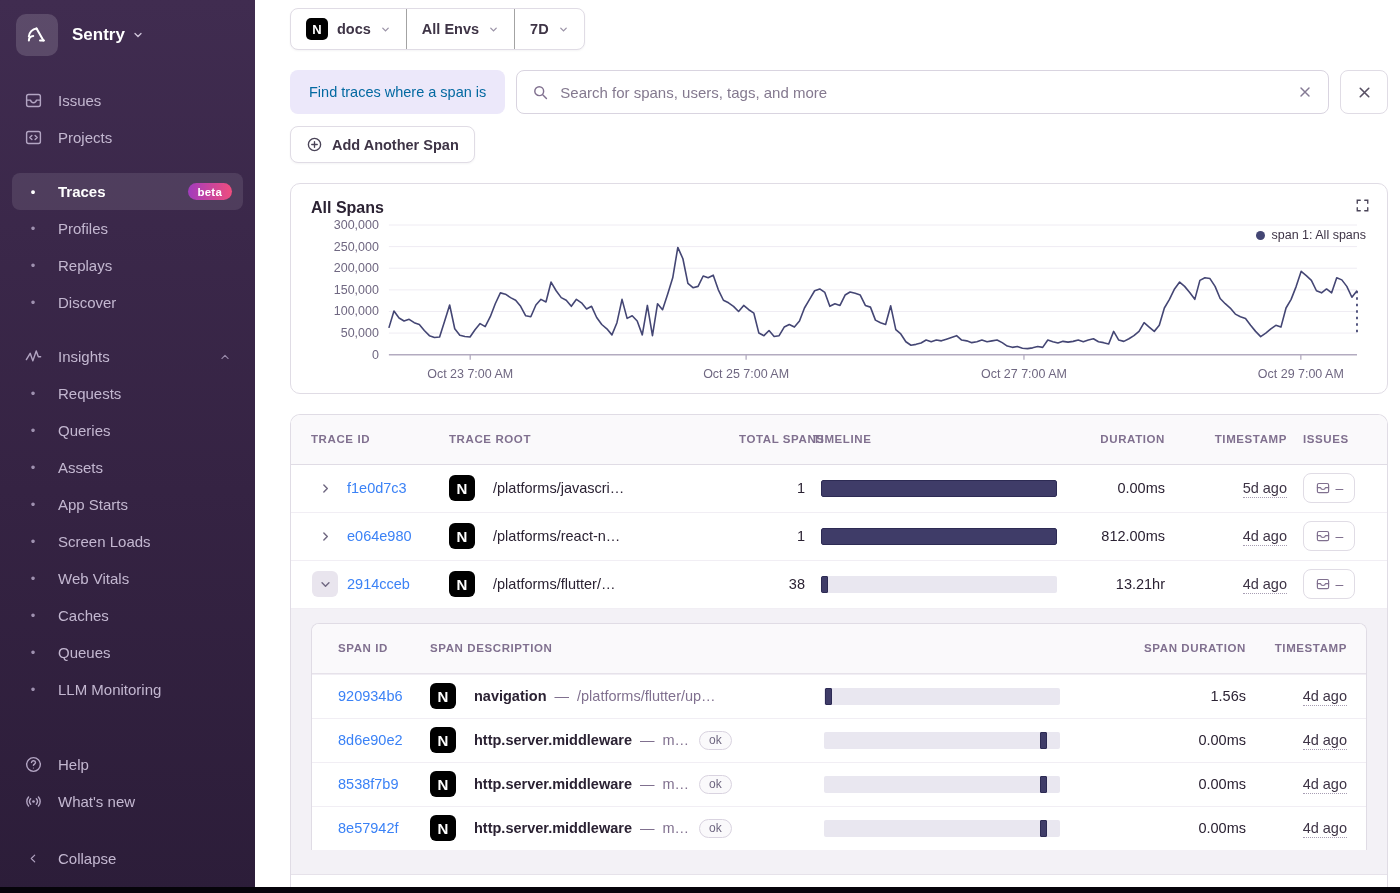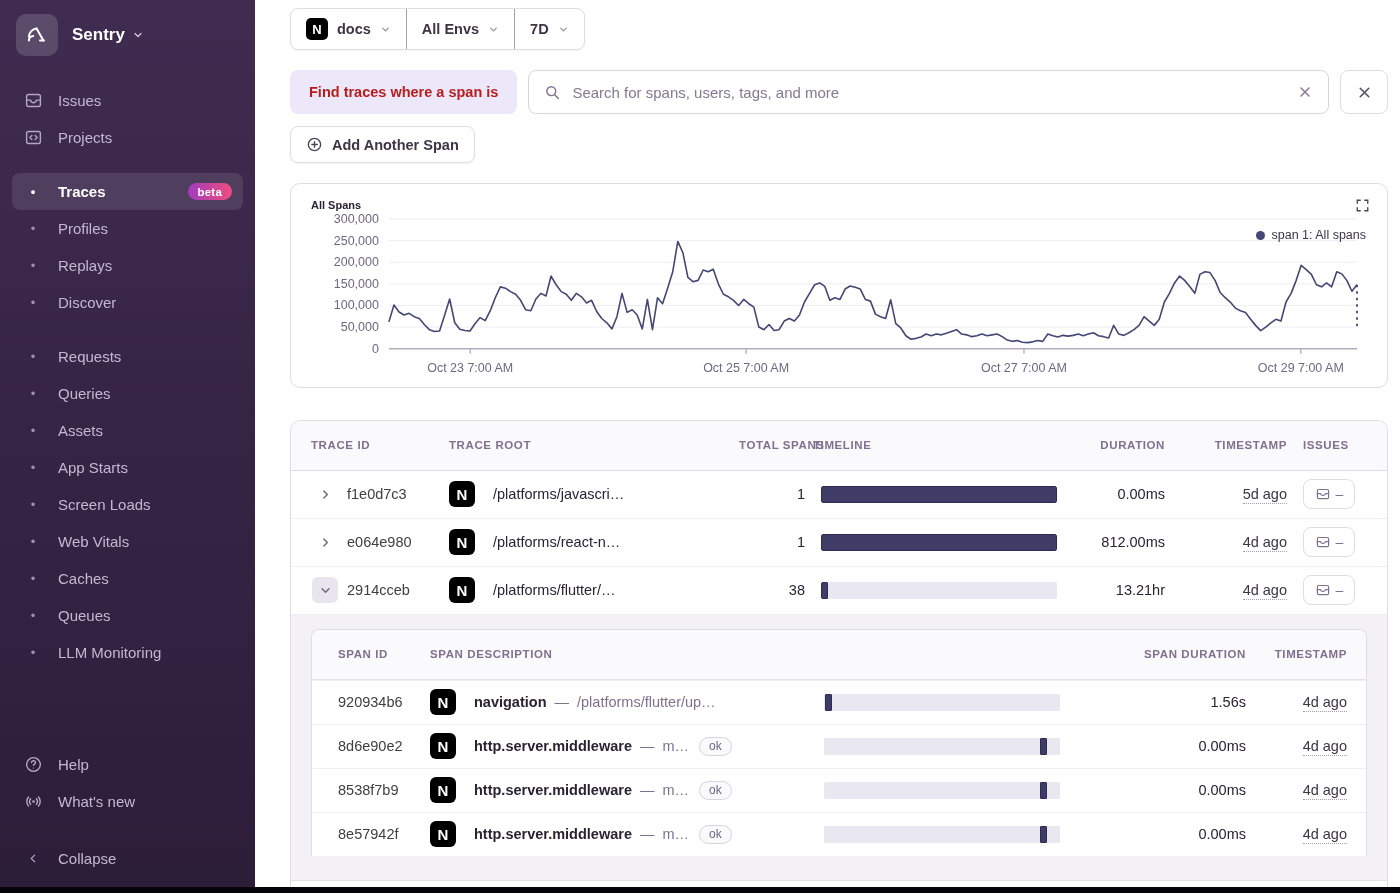--- a/index.html
+++ b/index.html
@@ -34,57 +34,57 @@
 
   .filter-bar { display:inline-flex; align-items:stretch; height:42px; border:1px solid #e0dce5; border-radius:8px;
                 background:#fff; width:max-content; box-shadow:0 1px 2px rgba(43,34,51,.05); }
   .filter-seg { display:flex; align-items:center; gap:9px; padding:0 15px; font-weight:700; font-size:14.5px; color:#3e3446; cursor:pointer; }
   .filter-seg + .filter-seg { border-left:1px solid #a3a3a3; }
   .chev { color:#9b93a7; display:flex; }
   .nicon-sm { width:22px; height:22px; border-radius:5px; background:#000; color:#fff; font-weight:700; font-size:13px;
               display:flex; align-items:center; justify-content:center; }
 
   .search-row { display:flex; gap:11px; margin-top:20px; height:44px; }
-  .find-chip { background:#ece8fa; color:#b91c1c; font-weight:700; font-size:14.5px; border-radius:8px;
+  .find-chip { background:#ece8fa; color:#0369a1; font-weight:400; font-size:14.5px; border-radius:8px;
                display:flex; align-items:center; padding:0 19px; cursor:pointer; white-space:nowrap; }
   .search-box { flex:1; display:flex; align-items:center; gap:11px; border:1px solid #d9d4e0; border-radius:8px;
                 padding:0 15px; background:#fff; color:#80708f; }
   .search-box input { border:none; outline:none; flex:1; font-size:15px; color:#3e3446; font-family:inherit; background:transparent; }
   .search-box input::placeholder { color:#84798f; }
   .x-btn { display:flex; align-items:center; justify-content:center; cursor:pointer; color:#847a94; }
   .outer-x { width:48px; border:1px solid #e0dce5; border-radius:8px; background:#fff; color:#574f63; }
 
   .add-row { margin-top:12px; }
   .add-btn { display:inline-flex; align-items:center; gap:9px; height:37px; padding:0 15px; border:1px solid #e0dce5;
              border-radius:8px; background:#fff; font-weight:700; font-size:14.5px; color:#3e3446;
              box-shadow:0 1px 2px rgba(43,34,51,.05); cursor:pointer; font-family:inherit; }
   .add-btn .ico { color:#4a4458; display:flex; }
 
   
   .chart-panel { margin-top:20px; border:1px solid #e0dce5; border-radius:10px; padding:15px 20px 4px; position:relative; background:#fff; }
-  .chart-title { font-size:11px; font-weight:700; color:#2b2233; }
+  .chart-title { font-size:16px; font-weight:700; color:#2b2233; }
   .expand-btn { position:absolute; top:14px; right:17px; color:#4a4458; cursor:pointer; }
   .legend { position:absolute; top:44px; right:21px; display:flex; align-items:center; gap:6px;
             font-size:12.5px; color:#3e3446; cursor:pointer; }
   .legend-dot { width:9px; height:9px; border-radius:50%; background:#444674; }
   svg text { font-family:"Liberation Sans", sans-serif; }
 
   
-  .trace-panel { margin-top:32px; border:1px solid #e0dce5; border-bottom:none; border-radius:10px 10px 0 0;
+  .trace-panel { margin-top:20px; border:1px solid #e0dce5; border-bottom:none; border-radius:10px 10px 0 0;
                  flex:1; overflow:hidden; background:#fff; }
   .t-grid { display:grid; grid-template-columns:16px 36px 102px 44px 1fr 74px 248px 128px 104px 84px 14px; align-items:center; }
   .s-grid { display:grid; grid-template-columns:22px 92px 44px 342px 248px 190px 101px 35px; align-items:center; }
   .thead { height:50px; background:#faf9fb; border-bottom:1px solid #e0dce5; color:#80708f;
            font-size:11.5px; font-weight:700; letter-spacing:.6px; }
   .hcell { padding:0 4px; white-space:nowrap; }
   .t-row { height:48px; border-bottom:1px solid #f1eef4; font-size:14.5px; color:#2b2233; background:#fff; }
   .s-row { height:44px; border-top:1px solid #f1eef4; font-size:14.5px; color:#2b2233; background:#fff; }
   .r { text-align:right; }
   .cell { padding:0 4px; min-width:0; }
-  .tid { color:#404040; cursor:pointer; }
+  .tid { color:#3b82f6; cursor:pointer; }
   .expander { width:26px; height:26px; display:flex; align-items:center; justify-content:center; color:#6f6781;
               cursor:pointer; margin:0 auto; border-radius:6px; }
   .expander.open { background:#e9e5ee; }
   .nicon { width:26px; height:26px; border-radius:6px; background:#000; color:#fff; font-weight:700; font-size:15px;
            display:flex; align-items:center; justify-content:center; }
   .root-text { white-space:nowrap; overflow:hidden; text-overflow:ellipsis; }
   .track-wrap { padding-left:12px; }
   .track { position:relative; width:236px; height:17px; background:#e9e7f0; border-radius:2px; overflow:hidden; }
   .track .full { position:absolute; inset:0; background:#3f3c68; border:1.5px solid #2d2b54; border-radius:2px; }
   .track .marker { position:absolute; top:0; bottom:0; width:7px; background:#3f3c68; border:1px solid #2d2b54; border-radius:1px; }
@@ -159,20 +159,33 @@
         </div>
         <div class="nav-item">
           <span class="bullet">•</span>
           <span>Replays</span>
         </div>
         <div class="nav-item">
           <span class="bullet">•</span>
           <span>Discover</span>
         </div>
         <div class="group-gap"></div>
+        <div class="nav-item">
+          <span class="ico" style="display: flex;">
+            <svg width="19" height="19" viewBox="0 0 20 20" fill="none" stroke="currentColor" stroke-width="1.5" stroke-linecap="round" stroke-linejoin="round">
+              <path d="M2.5 13.2l4-6.6 2.8 8 3.6-10.4 2.2 6h2.4"></path>
+            </svg>
+          </span>
+          <span>Insights</span>
+          <span class="section-caret" style="display: flex;">
+            <svg width="14" height="14" viewBox="0 0 20 20" fill="none" stroke="currentColor" stroke-width="1.5" stroke-linecap="round" stroke-linejoin="round">
+              <path d="M5.5 12.2L10 7.7l4.5 4.5"></path>
+            </svg>
+          </span>
+        </div>
         <div class="nav-item">
           <span class="bullet">•</span>
           <span>Requests</span>
         </div>
         <div class="nav-item">
           <span class="bullet">•</span>
           <span>Queries</span>
         </div>
         <div class="nav-item">
           <span class="bullet">•</span>

